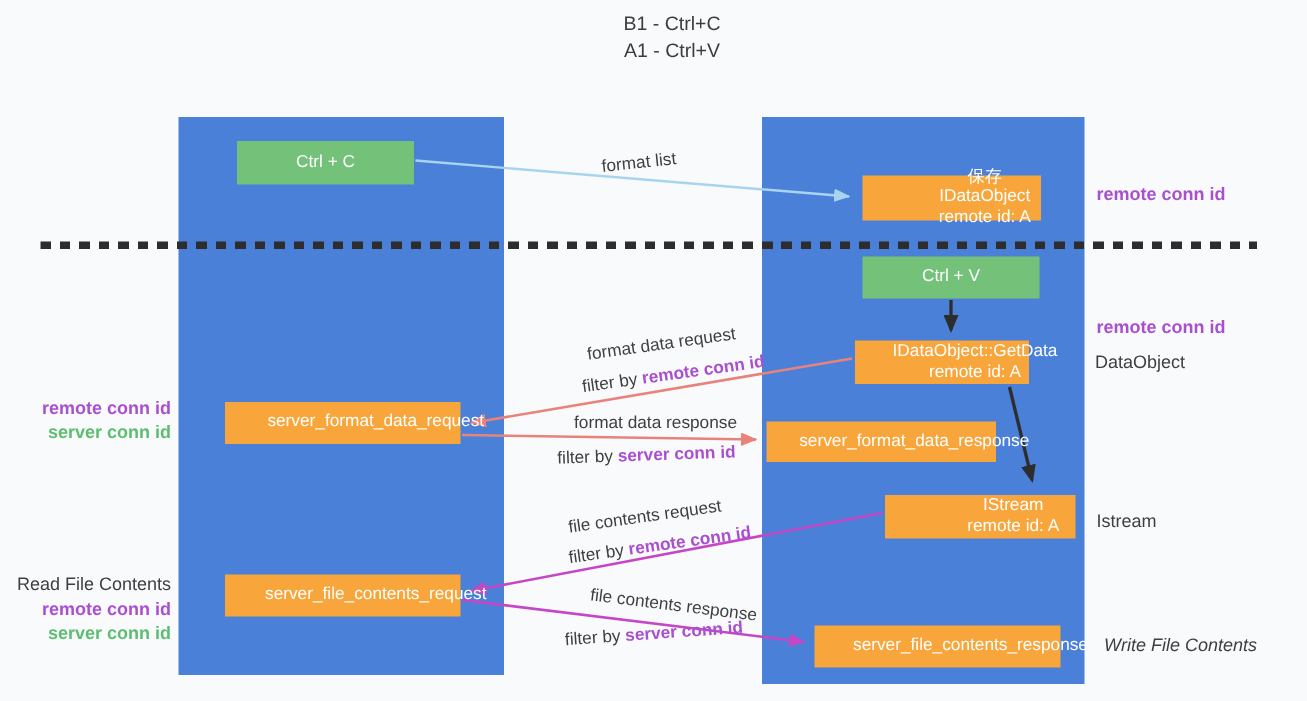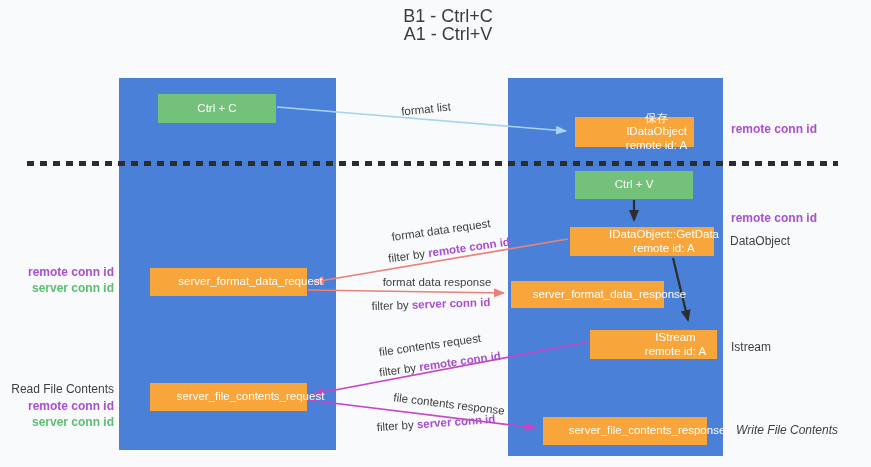--- a/index.html
+++ b/index.html
@@ -4,21 +4,21 @@
 <style>
   :root{
     --bg:#f9fafb; --lane-blue:#4a80d8; --box-green:#74c17a; --box-orange:#f8a63c;
     --text-dark:#3c3c3c; --purple:#a94fd0; --green-text:#5dbe72;
     --arrow-blue:#a9d4f0; --arrow-red:#e8827a; --arrow-magenta:#c647c6; --arrow-black:#2d2d2d;
   }
   *{box-sizing:border-box;margin:0;padding:0;}
   body{background:var(--bg);font-family:"Liberation Sans",sans-serif;}
   .canvas{position:relative;width:871px;height:467px;background:var(--bg);overflow:hidden;}
   .title{position:absolute;left:338px;top:7px;width:220px;text-align:center;
-         font-size:18px;line-height:18px;color:var(--text-dark);}
+         font-size:13px;line-height:18px;color:var(--text-dark);}
   .lane-header{position:absolute;text-align:center;font-size:11.5px;line-height:13px;color:#4a4a4a;}
   .lane{position:absolute;background:var(--lane-blue);}
   .lane-left{left:119px;top:78px;width:217px;height:372px;}
   .lane-right{left:508px;top:78px;width:215px;height:378px;}
   .divider{position:absolute;left:27px;top:161px;width:811px;height:5px;
            background:repeating-linear-gradient(90deg,var(--arrow-black) 0 7px,transparent 7px 13px);}
   .overlay{position:absolute;left:0;top:0;width:871px;height:467px;pointer-events:none;}
   .ln-blue{stroke:var(--arrow-blue);stroke-width:1.6;}
   .ln-red{stroke:var(--arrow-red);stroke-width:1.7;}
   .ln-mag{stroke:var(--arrow-magenta);stroke-width:1.7;}
@@ -86,21 +86,21 @@
 
   <div class="node orange" style="left:575px;top:117px;width:119px;height:30px;">
     <span>保存IDataObject</span>
     <span>remote id: A</span>
   </div>
 
   <div class="node green" style="left:575px;top:171px;width:118px;height:28px;">
     <span>Ctrl + V</span>
   </div>
 
-  <div class="node orange" style="left:570px;top:227px;width:144px;height:29px;">
+  <div class="node orange" style="left:570px;top:227px;width:116px;height:29px;">
     <span>IDataObject::GetData</span>
     <span>remote id: A</span>
   </div>
 
   <div class="node orange" style="left:150px;top:268px;width:157px;height:28px;">
     <span>server_format_data_request</span>
   </div>
 
   <div class="node orange" style="left:511px;top:281px;width:153px;height:27px;">
     <span>server_format_data_response</span>

